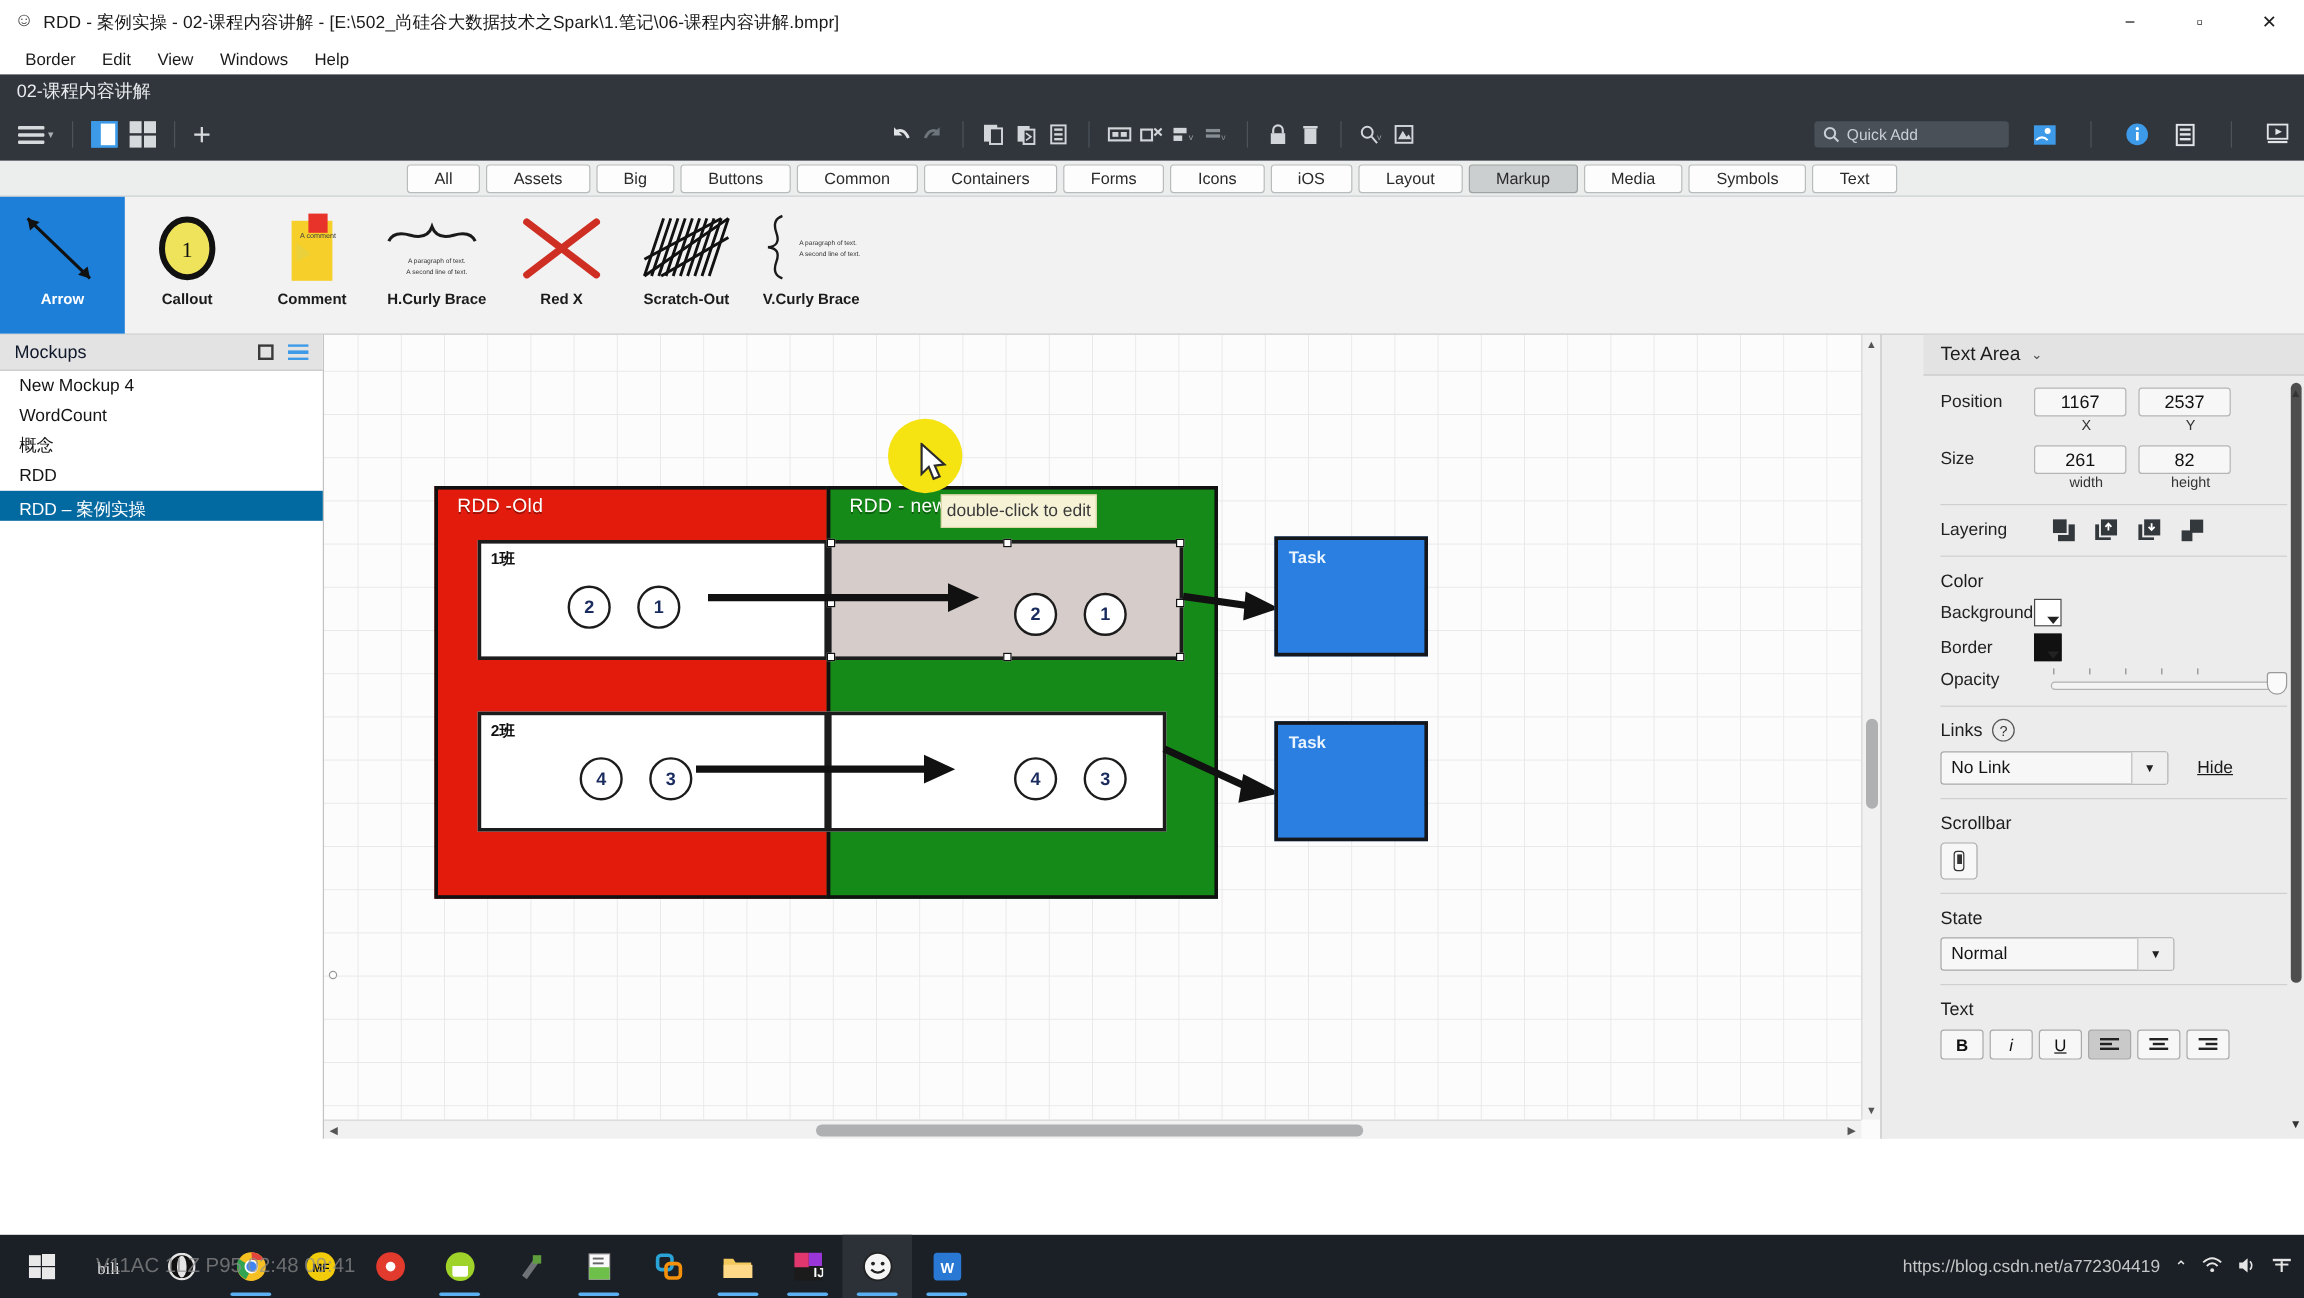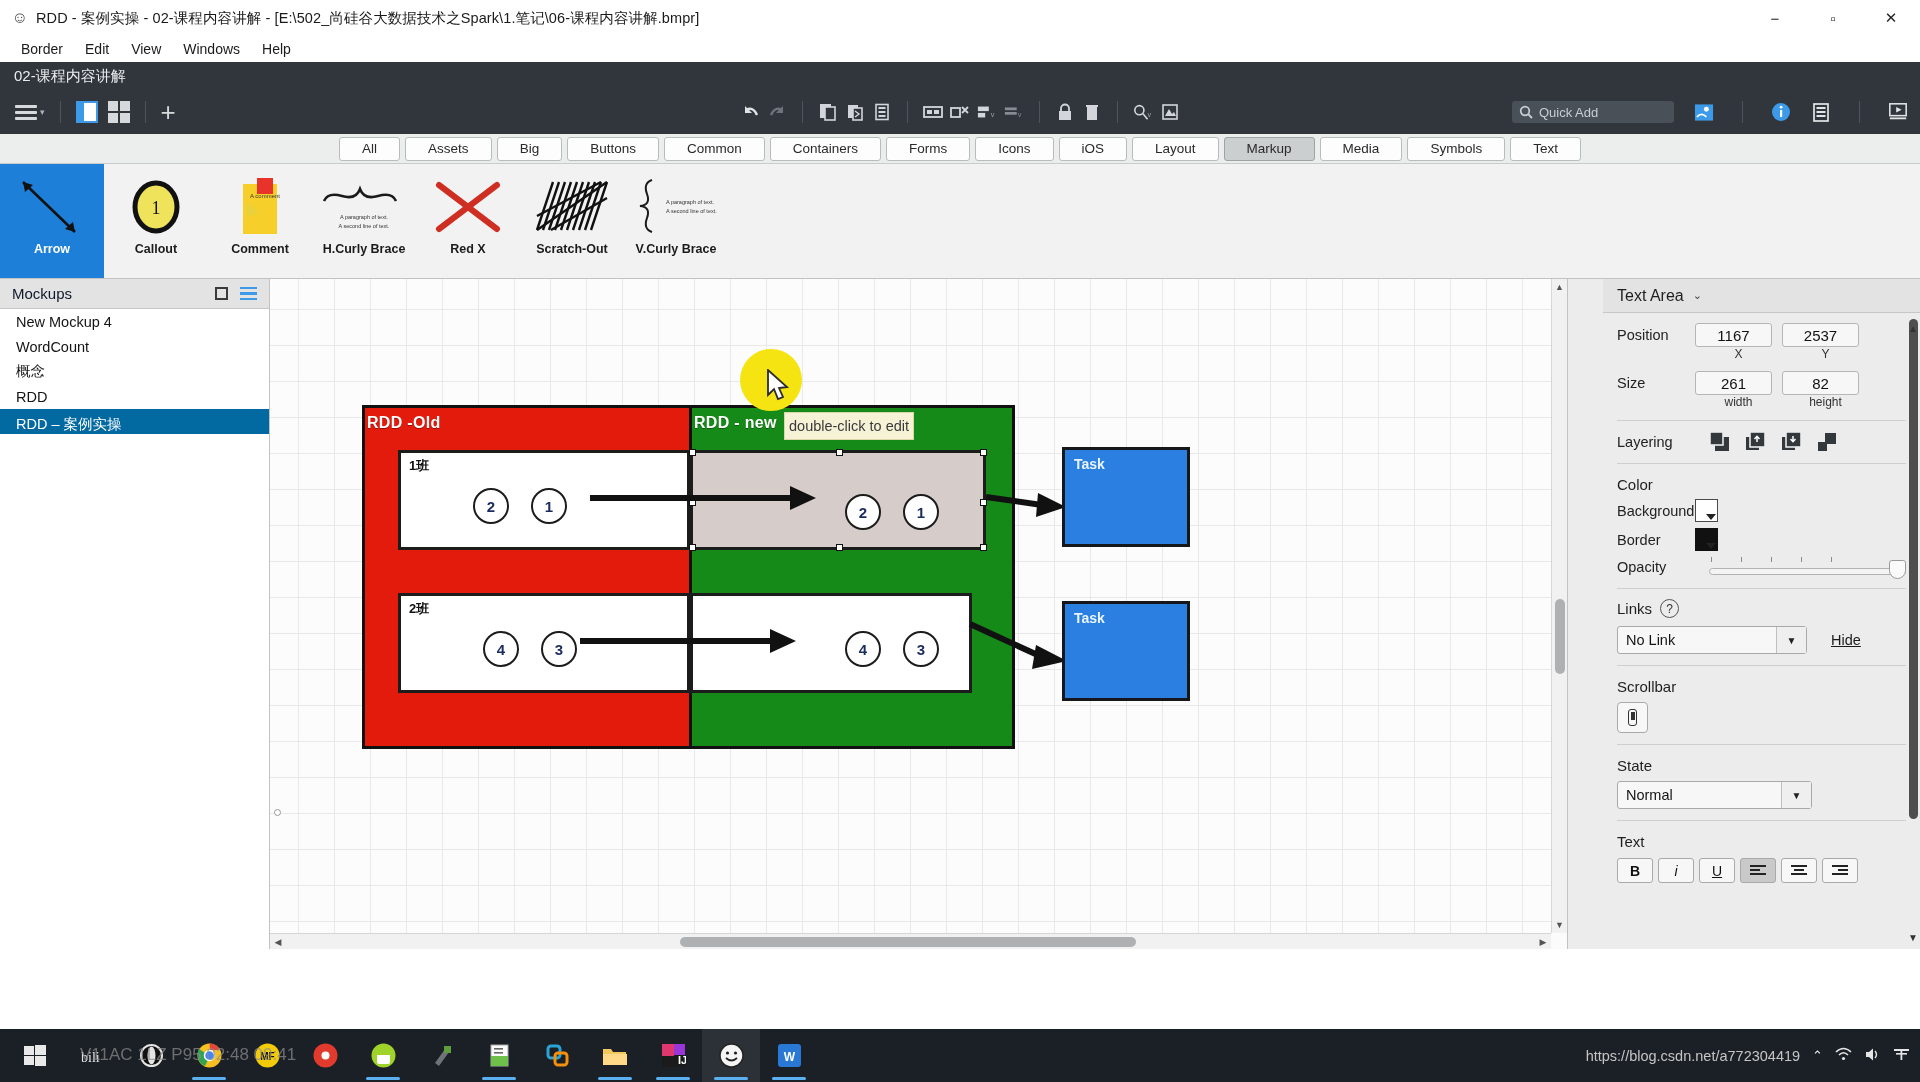--- a/index.html
+++ b/index.html
@@ -150,22 +150,22 @@
   
   .d-red {
     position: absolute; left: 92px; top: 126px; width: 330px; height: 344px;
     background: #e21b0c; border: 3px solid #111;
   }
   .d-green {
     position: absolute; left: 419px; top: 126px; width: 326px; height: 344px;
     background: #168a18; border: 3px solid #111;
   }
   .d-lbl {
-    position: absolute; left: 2px; top: 6px; color: #fff; font-size: 16px;
-    font-weight: bold; letter-spacing: .3px; text-shadow: 0 1px 0 rgba(0,0,0,.35);
+    position: absolute; left: 16px; top: 6px; color: #fff; font-size: 16px;
+    font-weight: normal; letter-spacing: .3px; text-shadow: 0 1px 0 rgba(0,0,0,.35);
   }
   .row-box {
     position: absolute; background: #ffffff; border: 3px solid #1c1c1c;
   }
   .row-box.sel { background: #d6cdcb; }
   .row-lbl { position: absolute; left: 8px; top: 4px; font-size: 13px; color:#111; font-weight: bold;}
   .circ {
     position: absolute; width: 36px; height: 36px; border: 2.5px solid #1c1c1c;
     border-radius: 50%; display: flex; align-items: center; justify-content: center;
     font-size: 15px; color: #1a2b5e; font-weight: bold; background: transparent;

